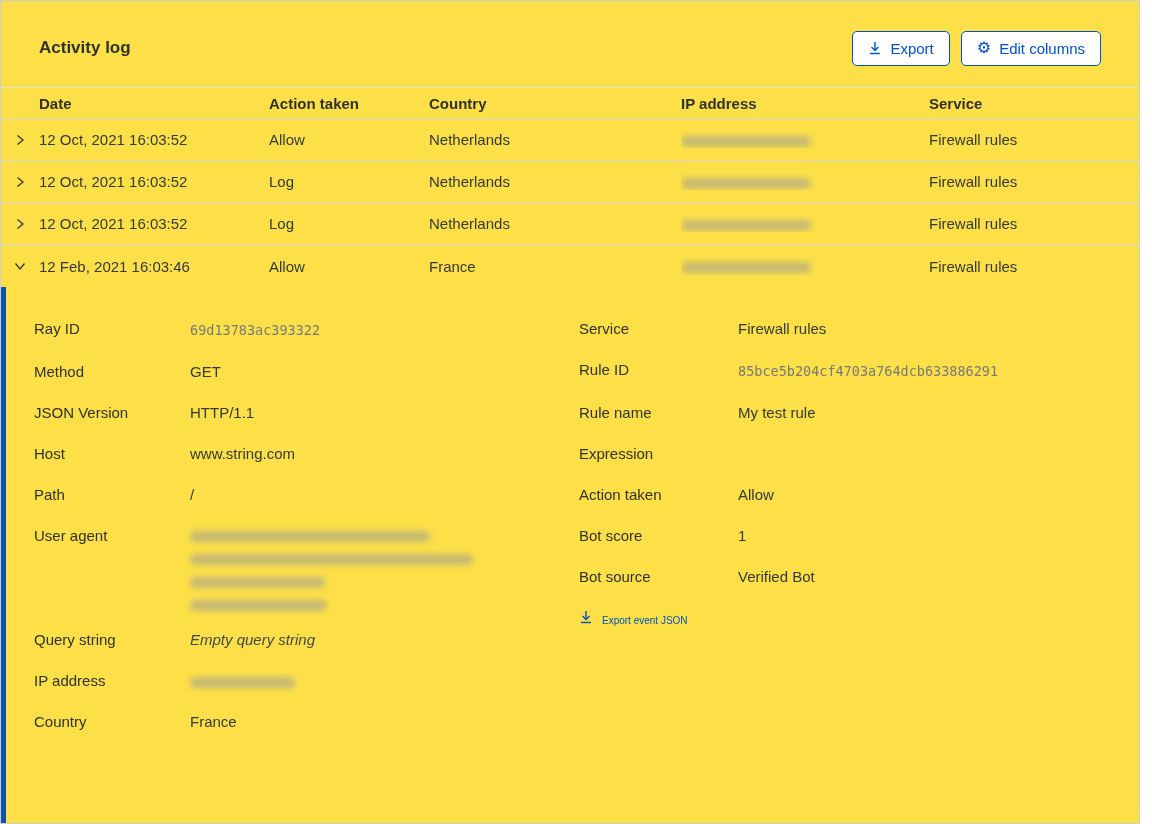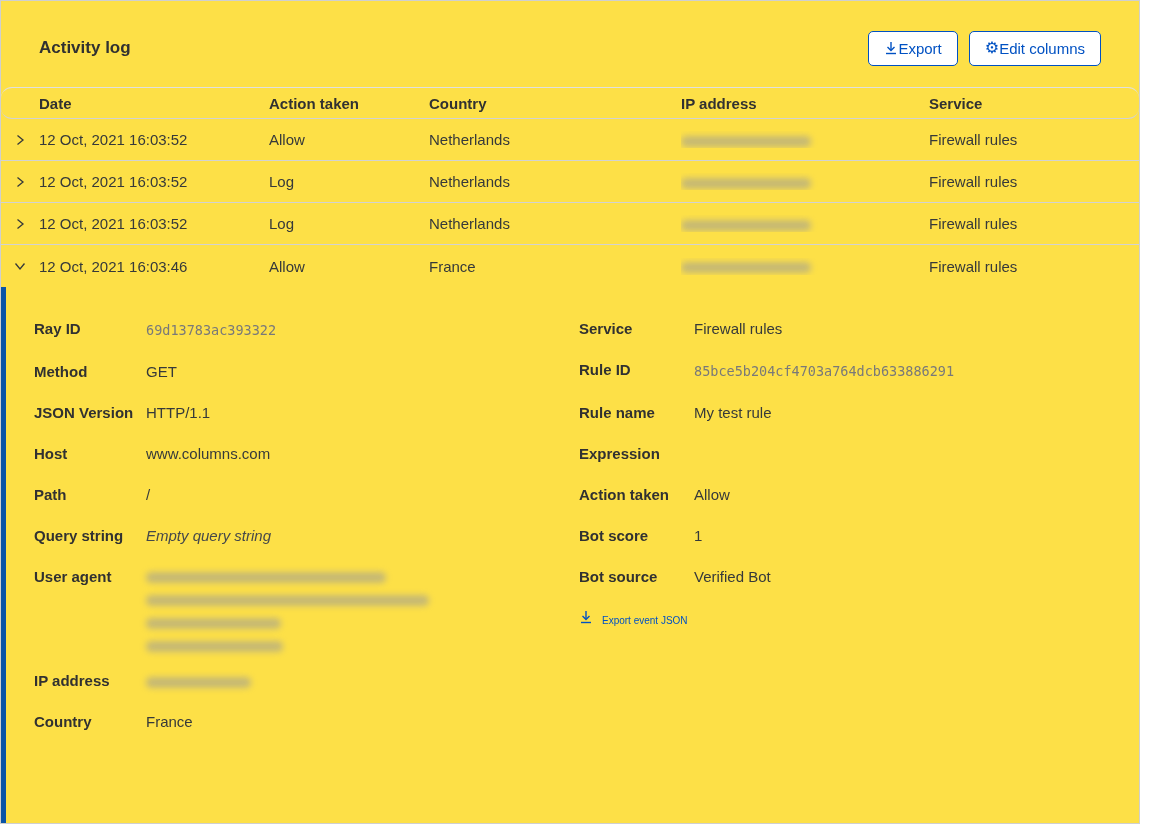--- a/index.html
+++ b/index.html
@@ -14,41 +14,41 @@
   }
   
   .topbar {
     display:flex; align-items:center; justify-content:space-between;
     padding:28px 38px 0 38px;
     height:66px;
   }
   .page-title { font-size:17px; font-weight:700; color:#313131; }
   .btn-group { display:flex; gap:11px; }
   .btn {
-    display:inline-flex; align-items:center; 
+    display:inline-flex; align-items:center; gap:8px;
     height:35px; padding:0 15px;
     border:1px solid #0051c3; border-radius:5px;
     background:#fff; color:#0051c3;
     font-family:"Liberation Sans", sans-serif;
     font-size:15px; cursor:pointer;
   }
   .btn svg { display:block; }
   .gear-glyph { font-family:"DejaVu Sans", sans-serif; font-size:16px; line-height:1; color:#0051c3; }
   
   .log-table { width:100%; margin-top:20px; font-size:15px; }
   .trow {
     display:grid;
     grid-template-columns:38px 230px 160px 252px 248px 1fr;
     align-items:center;
   }
   .thead {
     height:32px;
     border-top:1px solid #e0e0e0;
     border-bottom:1px solid #d2d2d2;
-    font-weight:700; color:#313131;border-radius:11px;
+    font-weight:700; color:#313131;
   }
   .tdata { height:42px; border-bottom:1px solid #d2d2d2; }
   .tdata.expanded-row { border-bottom:none; }
   .cell { overflow:hidden; white-space:nowrap; }
   .chev-cell { display:flex; justify-content:center; align-items:center; cursor:pointer; }
   
   .redact {
     display:inline-block; height:11px; border-radius:5px;
     background:#999; filter:blur(3px); opacity:.55;
     vertical-align:middle;
@@ -57,23 +57,23 @@
   
   .detail-panel {
     border-left:5px solid #0b54a6;
     height:536px;
     padding:30px 0 0 28px;
     display:flex;
   }
   .detail-left { width:545px; }
   .detail-right { flex:1; }
   .drow { display:flex; margin-bottom:17px; min-height:24px; line-height:24px; font-size:15px; }
-  .dlabel { flex:0 0 112px; font-weight:700; color:#313131; }
+  .dlabel { flex:0 0 112px; font-weight:400; color:#313131; }
   .detail-right .dlabel { flex:0 0 115px; }
-  .dvalue { color:#36393a; }
+  .dvalue { color:#36393a;margin-left:44px; }
   .mono {
     font-family:"DejaVu Sans Mono", monospace;
     font-size:13.5px; color:#797979; line-height:26px;
   }
   .wrap-id { display:block; width:262px; word-break:break-all; }
   .italic { font-style:italic; color:#45484a; }
   .ua-lines { display:flex; flex-direction:column; gap:12px; padding-top:7px; }
   .ua-lines .redact { display:block; }
   .detail-ip { width:105px; }
   .json-link {
@@ -156,21 +156,21 @@
       <div class="cell"><span class="redact ip-row"></span></div>
       <div class="cell">Firewall rules</div>
     </div>
 
     <div class="trow tdata expanded-row">
       <div class="cell chev-cell">
         <svg width="14" height="14" viewBox="0 0 14 14" fill="none" stroke="#36393a" stroke-width="1.3">
             <polyline points="2.5,4.5 7,10 11.5,4.5"></polyline>
           </svg>
       </div>
-      <div class="cell">12 Oct, 2021 16:03:46</div>
+      <div class="cell">12 Feb, 2021 16:03:46</div>
       <div class="cell">Allow</div>
       <div class="cell">France</div>
       <div class="cell"><span class="redact ip-row"></span></div>
       <div class="cell">Firewall rules</div>
     </div>
 
     <div class="detail-panel">
 
       <div class="detail-left">
         <div class="drow">
@@ -180,38 +180,38 @@
         <div class="drow">
           <div class="dlabel">Method</div>
           <div class="dvalue">GET</div>
         </div>
         <div class="drow">
           <div class="dlabel">JSON Version</div>
           <div class="dvalue">HTTP/1.1</div>
         </div>
         <div class="drow">
           <div class="dlabel">Host</div>
-          <div class="dvalue">www.columns.com</div>
+          <div class="dvalue">www.string.com</div>
         </div>
         <div class="drow">
           <div class="dlabel">Path</div>
           <div class="dvalue">/</div>
-        </div>
-        <div class="drow">
-          <div class="dlabel">Query string</div>
-          <div class="dvalue italic">Empty query string</div>
         </div>
         <div class="drow">
           <div class="dlabel">User agent</div>
           <div class="dvalue ua-lines">
             <span class="redact" style="width:240px"></span>
             <span class="redact" style="width:283px"></span>
             <span class="redact" style="width:135px"></span>
             <span class="redact" style="width:137px"></span>
           </div>
+        </div>
+        <div class="drow">
+          <div class="dlabel">Query string</div>
+          <div class="dvalue italic">Empty query string</div>
         </div>
         <div class="drow">
           <div class="dlabel">IP address</div>
           <div class="dvalue"><span class="redact detail-ip"></span></div>
         </div>
         <div class="drow">
           <div class="dlabel">Country</div>
           <div class="dvalue">France</div>
         </div>
       </div>

